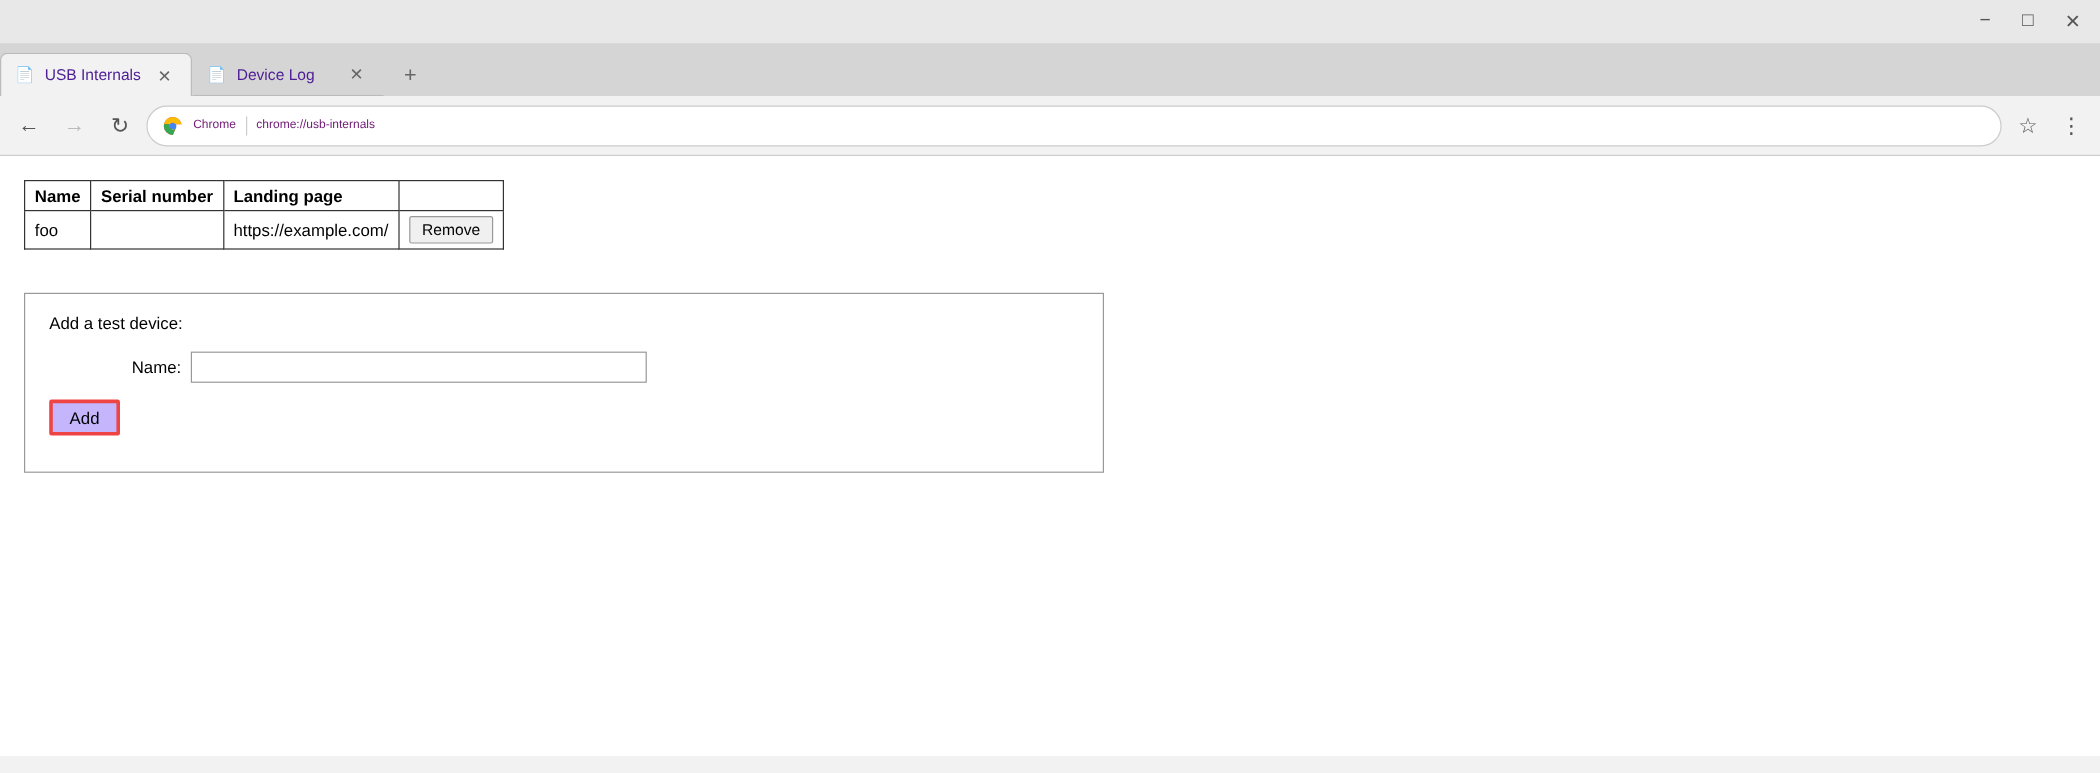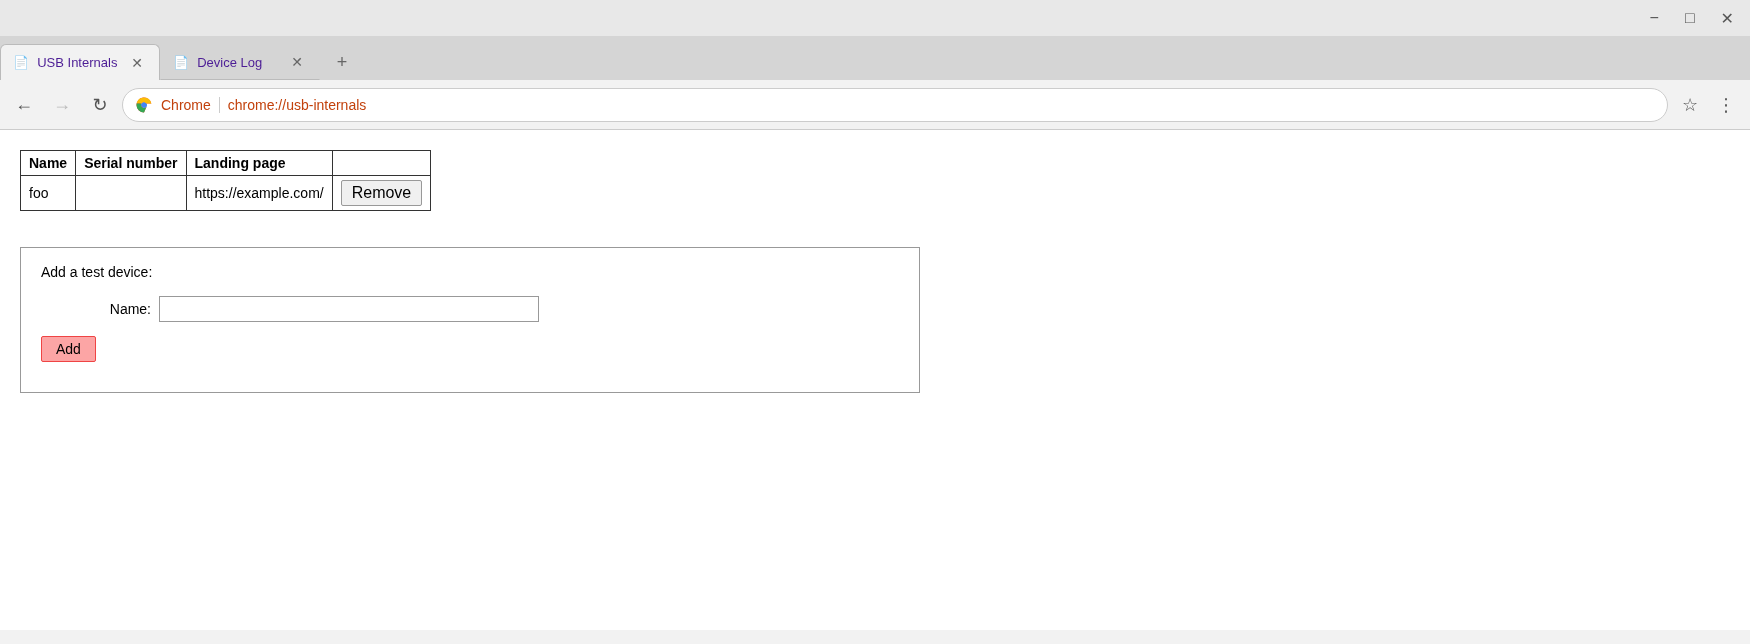--- a/index.html
+++ b/index.html
@@ -136,22 +136,22 @@
       width: 18px;
       height: 18px;
       flex-shrink: 0;
     }
     .address-separator {
       width: 1px;
       height: 16px;
       background: #ccc;
     }
     .address-text {
-      font-size: 14px;
-      color: #c2410c;
+      font-size: 10px;
+      color: #701a75;
       flex: 1;
     }
     .nav-right {
       display: flex;
       align-items: center;
       gap: 4px;
     }
 
     
     .page-content {
@@ -201,32 +201,32 @@
     .form-input {
       border: 1px solid #999;
       padding: 4px 6px;
       font-size: 14px;
       height: 26px;
     }
     .input-name { width: 380px; }
     .input-serial { width: 600px; }
     .input-landing { width: 600px; }
     .add-btn {
-      background: #fca5a5;
-      border: 1px solid #ef4444;
+      background: #c4b5fd;
+      border: 3px solid #ef4444;
       padding: 4px 14px;
       font-size: 14px;
       cursor: pointer;
       border-radius: 2px;
     }
     .remove-btn {
       background: #f0f0f0;
       border: 1px solid #999;
       padding: 3px 10px;
-      font-size: 16px;
+      font-size: 13px;
       cursor: pointer;
       border-radius: 2px;
     }
   </style>
 </head>
 <body>
 
 <div class="title-bar">
   <div class="title-bar-controls">
     <button class="title-bar-btn">−</button>

